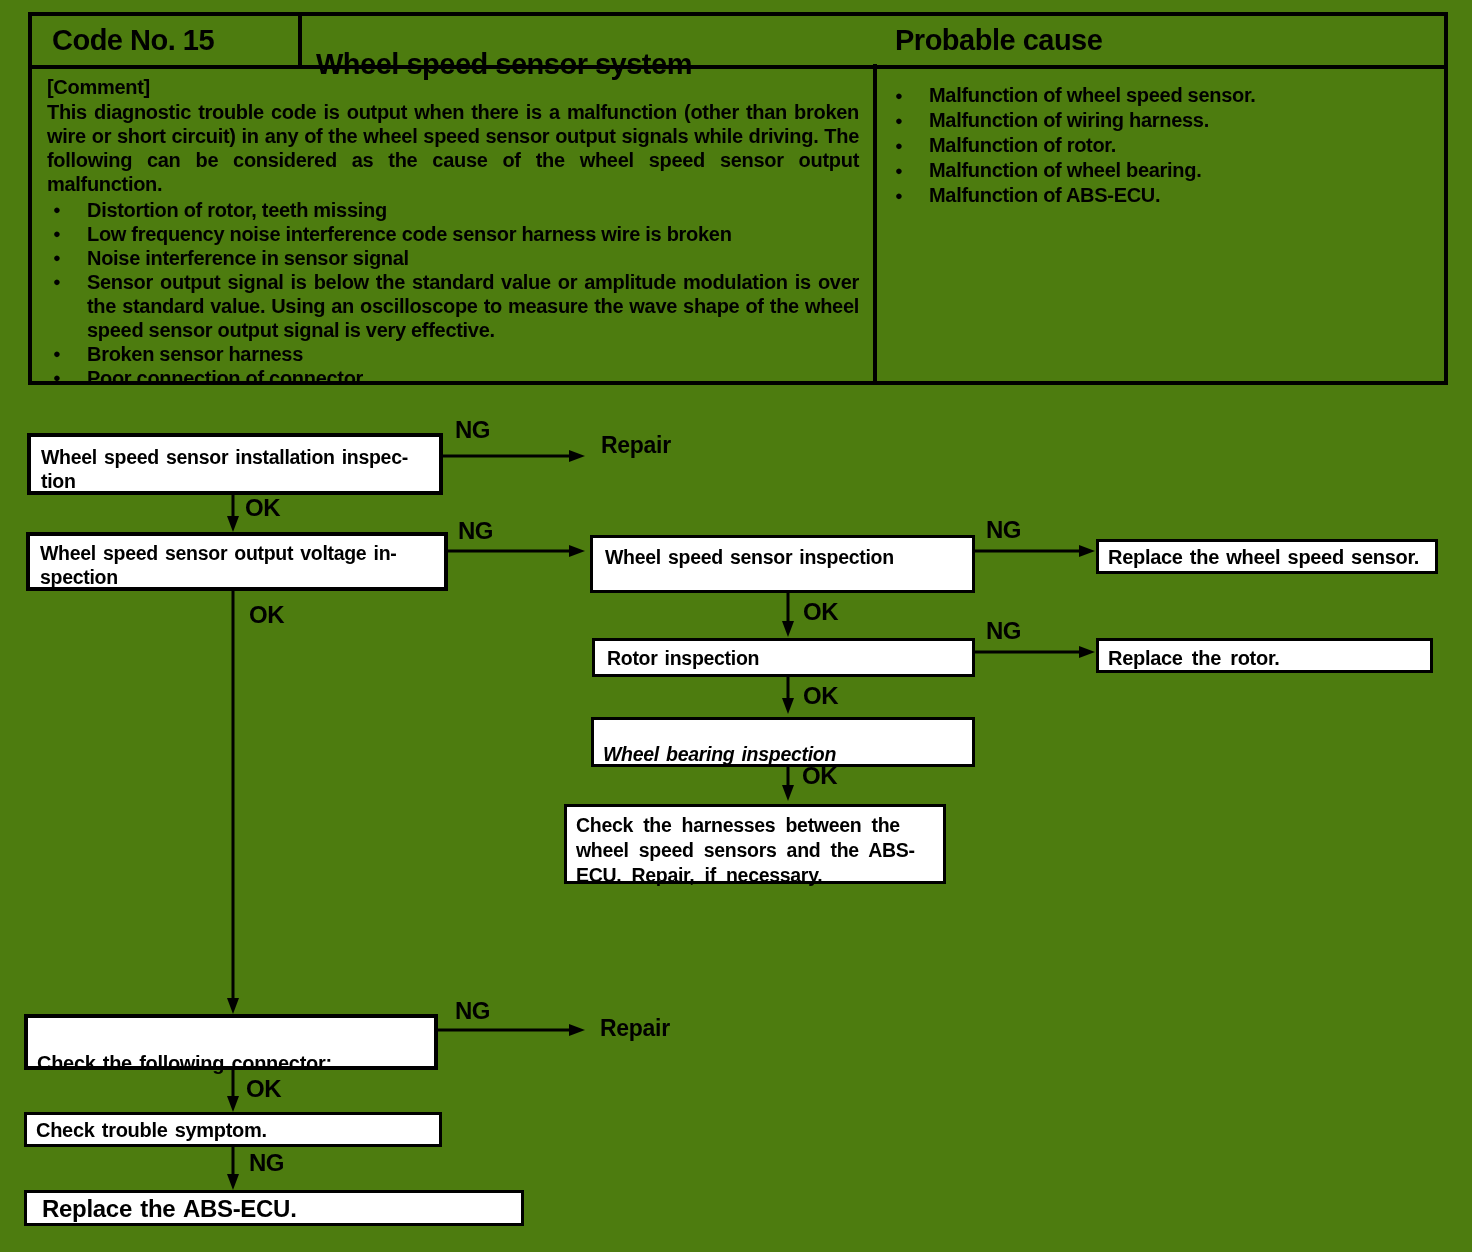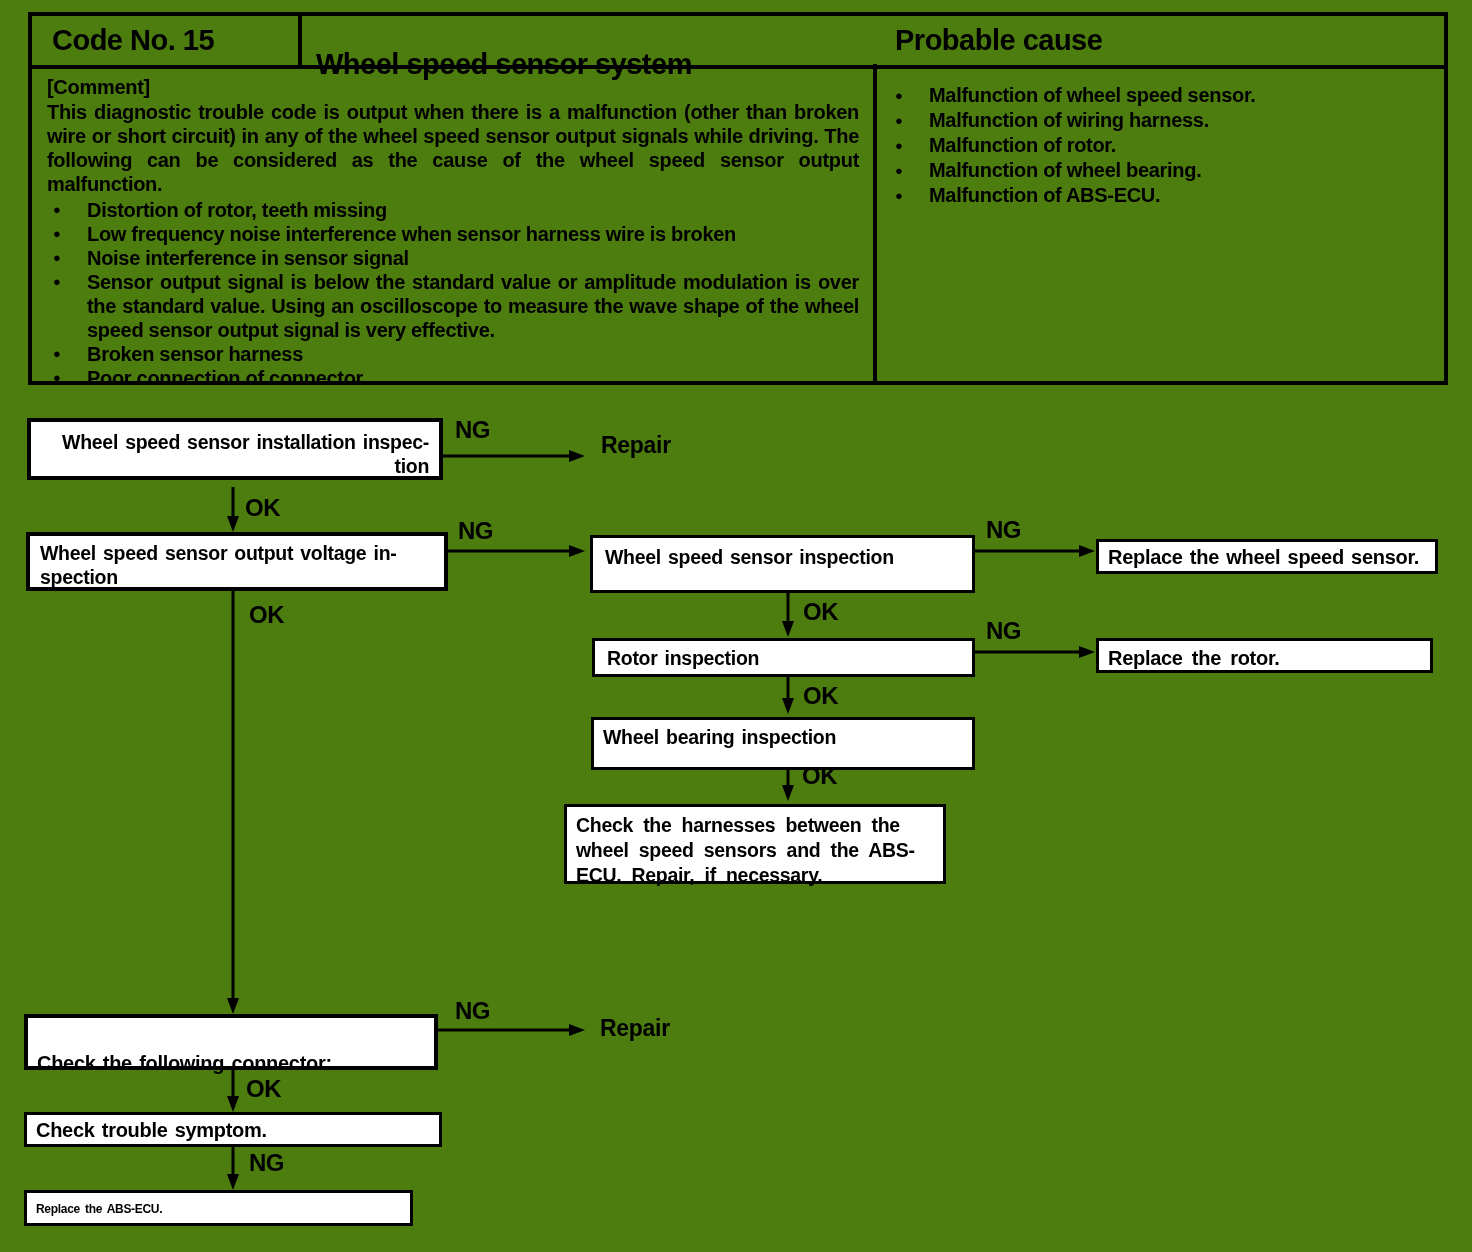--- a/index.html
+++ b/index.html
@@ -32,31 +32,31 @@
   .body-right .bullet-marker { left:2px; }
 
   
   .flow { position:absolute; inset:0; }
   svg.arrows { position:absolute; left:0; top:0; pointer-events:none; }
   .fc-box { position:absolute; box-sizing:border-box; background:#fff;
     border:4px solid #000; font-size:19.5px; line-height:24px; letter-spacing:-0.3px;
     white-space:pre-line; padding:8px 10px; word-spacing:2px; }
   .thin { border-width:3px; }
 
-  .box-a { left:27px;  top:418px;  width:416px; height:62px;text-align:right; }
+  .box-a { left:27px;  top:433px;  width:416px; height:62px; }
   .box-b { left:26px;  top:532px;  width:422px; height:59px; padding-top:5px; }
   .box-c { left:590px; top:535px;  width:385px; height:58px; padding:7px 12px; }
   .box-d { left:1096px;top:539px;  width:342px; height:35px; padding:3px 9px; font-size:20px; }
   .box-e { left:592px; top:638px;  width:383px; height:39px; padding:5px 12px; }
   .box-f { left:1096px;top:638px;  width:337px; height:35px; padding:5px 9px; font-size:20px; word-spacing:4px; }
-  .box-g { left:591px; top:717px;  width:384px; height:53px; padding:5px 9px; }
+  .box-g { left:591px; top:717px;  width:384px; height:36px; padding:22px 9px;font-style:italic; }
   .box-h { left:564px; top:804px;  width:382px; height:80px; padding:6px 9px; line-height:25px; word-spacing:5px; }
   .box-i { left:24px;  top:1014px; width:414px; height:56px; padding:9px 9px; font-size:20px; }
   .box-j { left:24px;  top:1112px; width:418px; height:35px; padding:3px 9px; font-size:20px; }
-  .box-k { left:24px;  top:1190px; width:389px; height:36px; padding:4px 9px; font-size:12px; }
+  .box-k { left:24px;  top:1190px; width:500px; height:36px; padding:4px 15px; font-size:24px; }
 
   .box-i ul.plain li { padding-left:30px; font-size:20px; }
   .box-i .bullet-marker { left:3px; top:3px; }
 
   .flbl { position:absolute; font-size:24px; letter-spacing:-0.5px; white-space:nowrap; }
   .rlbl { position:absolute; font-size:23px; letter-spacing:-0.3px; white-space:nowrap; }
   .p-ng1 { left:455px; top:416px; }   .p-rep1 { left:601px; top:432px; }
   .p-ok1 { left:245px; top:494px; }
   .p-ng2 { left:458px; top:517px; }
   .p-ng3 { left:986px; top:516px; }
@@ -79,21 +79,21 @@
       <div class="cell-code">Code No. 15</div>
       <div class="cell-system">Wheel speed sensor system</div>
       <div class="cell-cause">Probable cause</div>
     </div>
     <div class="dtc-body">
       <div class="body-left">
         <p class="comment-title">[Comment]</p>
         <p class="comment-par">This diagnostic trouble code is output when there is a malfunction (other than broken wire or short circuit) in any of the wheel speed sensor output signals while driving. The following can be considered as the cause of the wheel speed sensor output malfunction.</p>
         <ul class="plain">
           <li><span class="bullet-marker">●</span><span>Distortion of rotor, teeth missing</span></li>
-          <li><span class="bullet-marker">●</span><span>Low frequency noise interference when sensor harness wire is broken</span></li>
+          <li><span class="bullet-marker">●</span><span>Low frequency noise interference code sensor harness wire is broken</span></li>
           <li><span class="bullet-marker">●</span><span>Noise interference in sensor signal</span></li>
           <li><span class="bullet-marker">●</span><span>Sensor output signal is below the standard value or amplitude modulation is over the standard value.  Using an oscilloscope to measure the wave shape of the wheel speed sensor output signal is very effective.</span></li>
           <li><span class="bullet-marker">●</span><span>Broken sensor harness</span></li>
           <li><span class="bullet-marker">●</span><span>Poor connection of connector</span></li>
         </ul>
       </div>
       <div class="body-right">
         <ul class="plain">
           <li><span class="bullet-marker">●</span><span>Malfunction of wheel speed sensor.</span></li>
           <li><span class="bullet-marker">●</span><span>Malfunction of wiring harness.</span></li>

